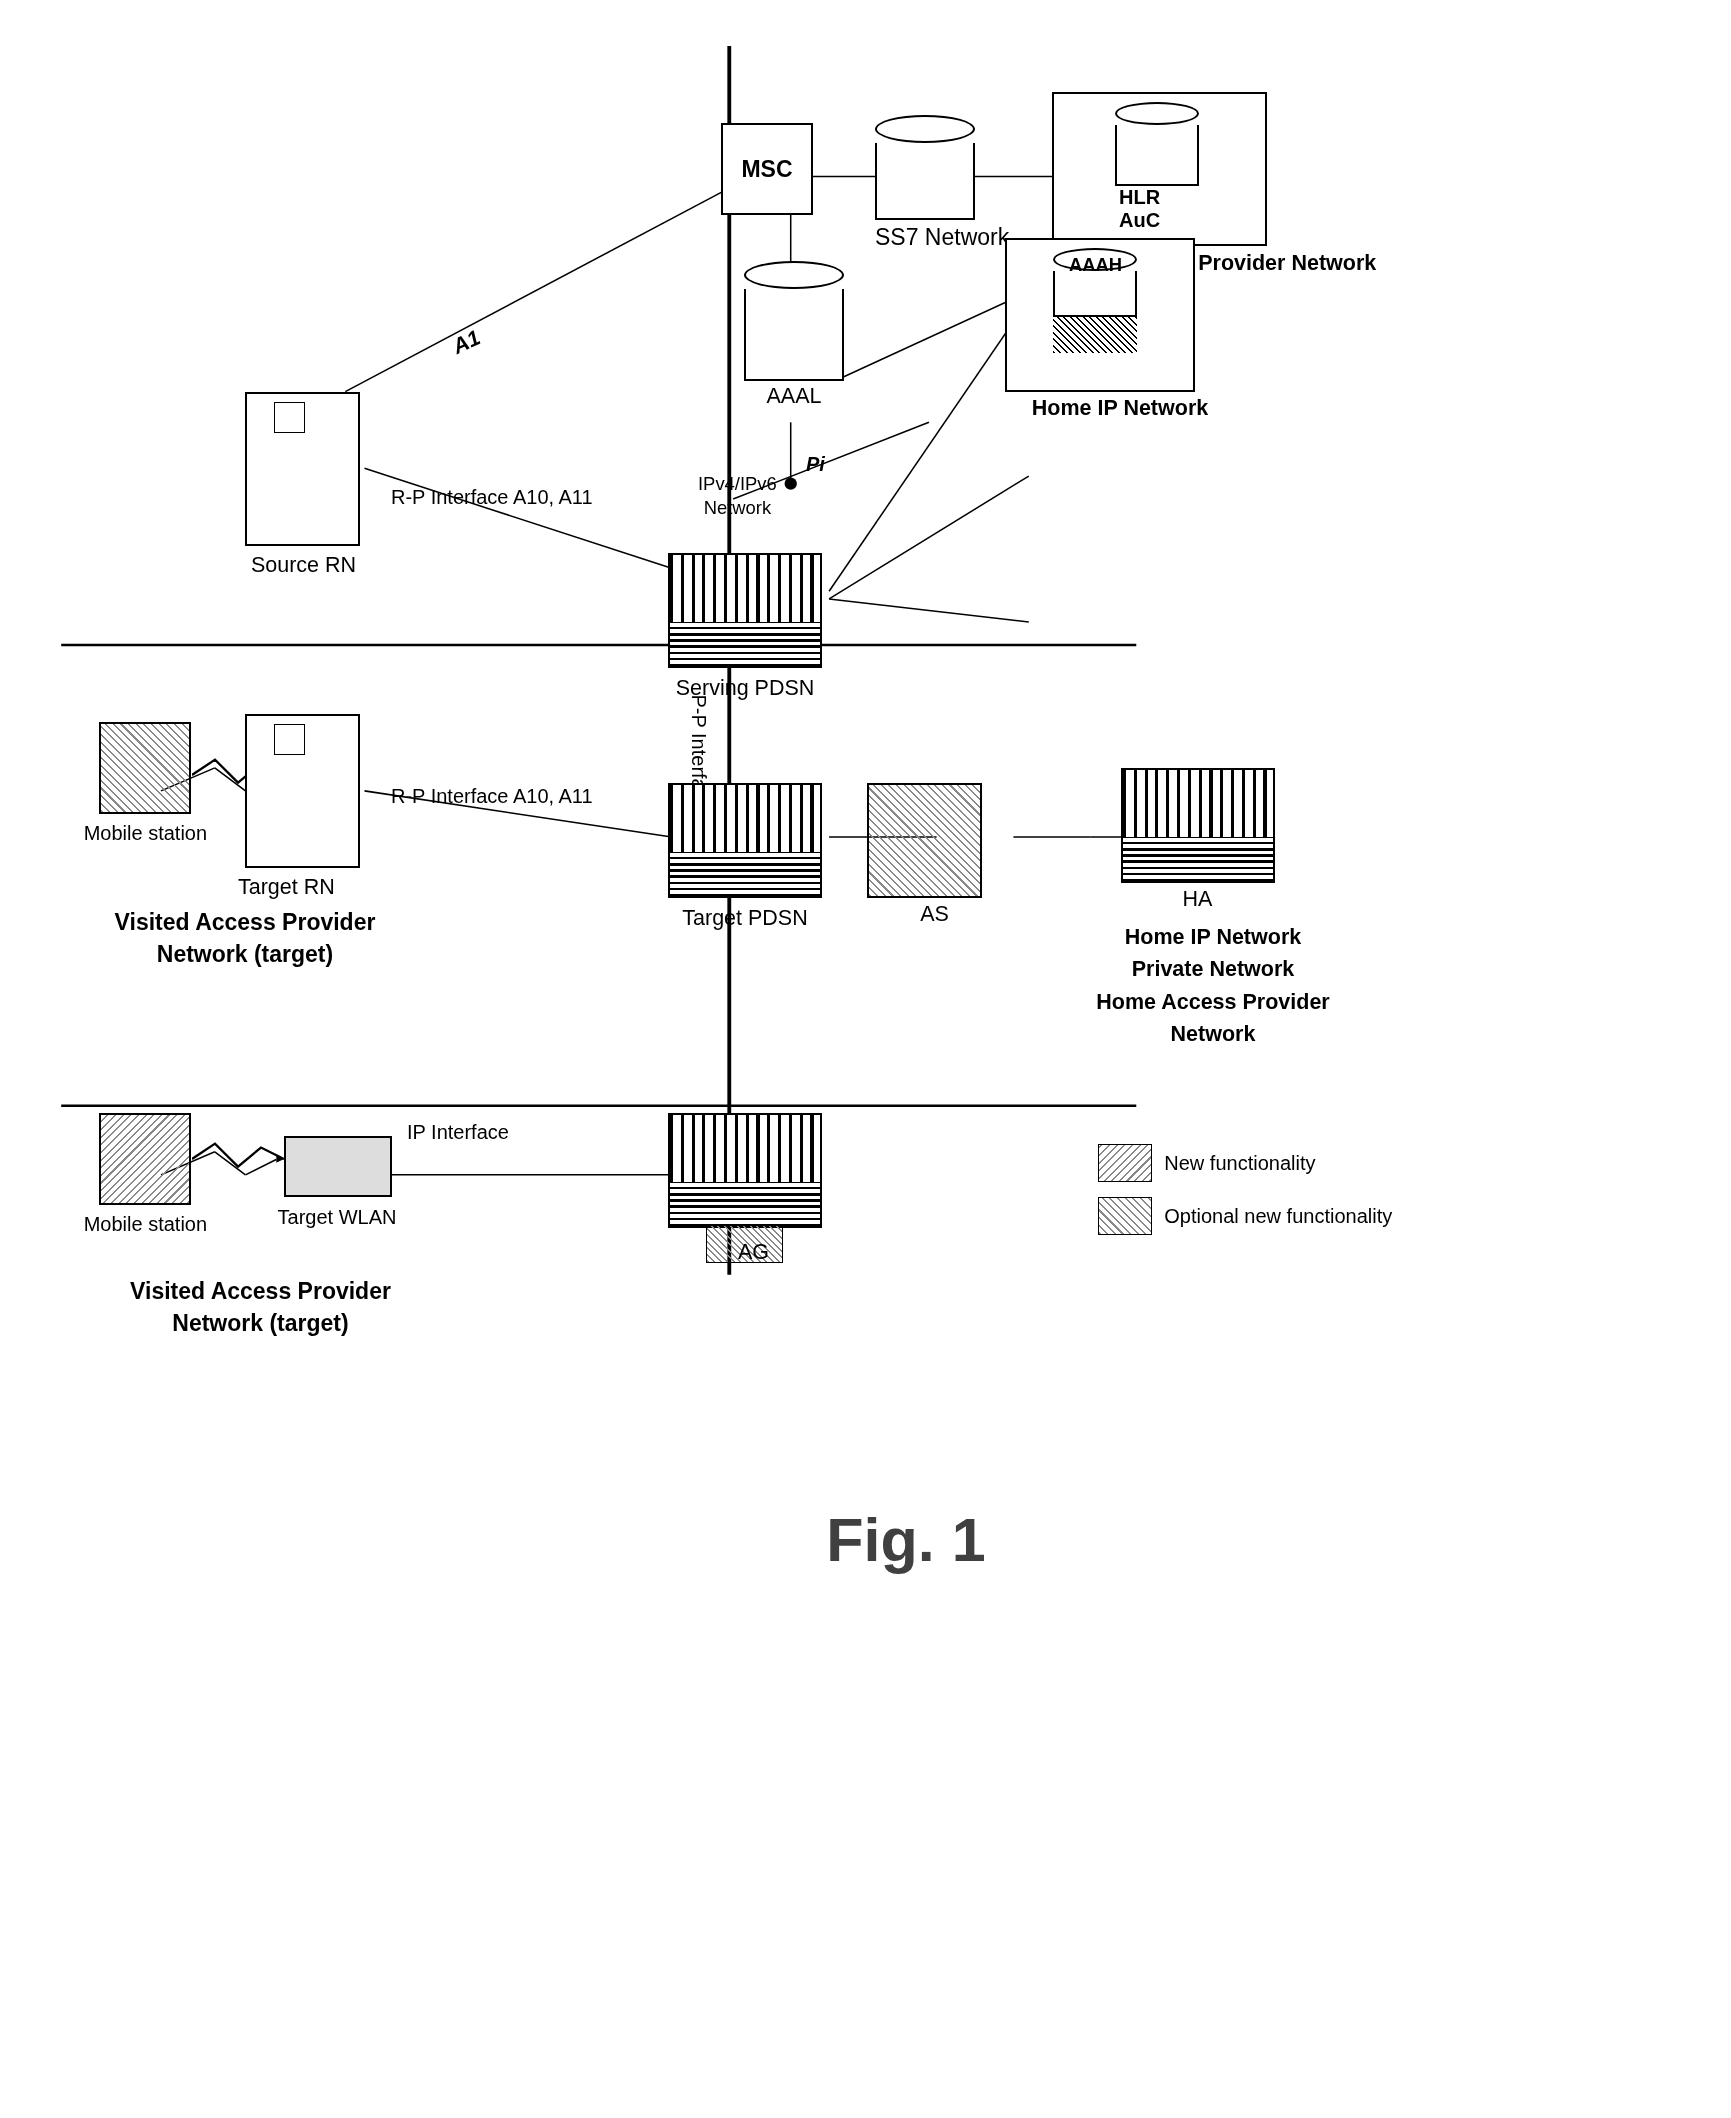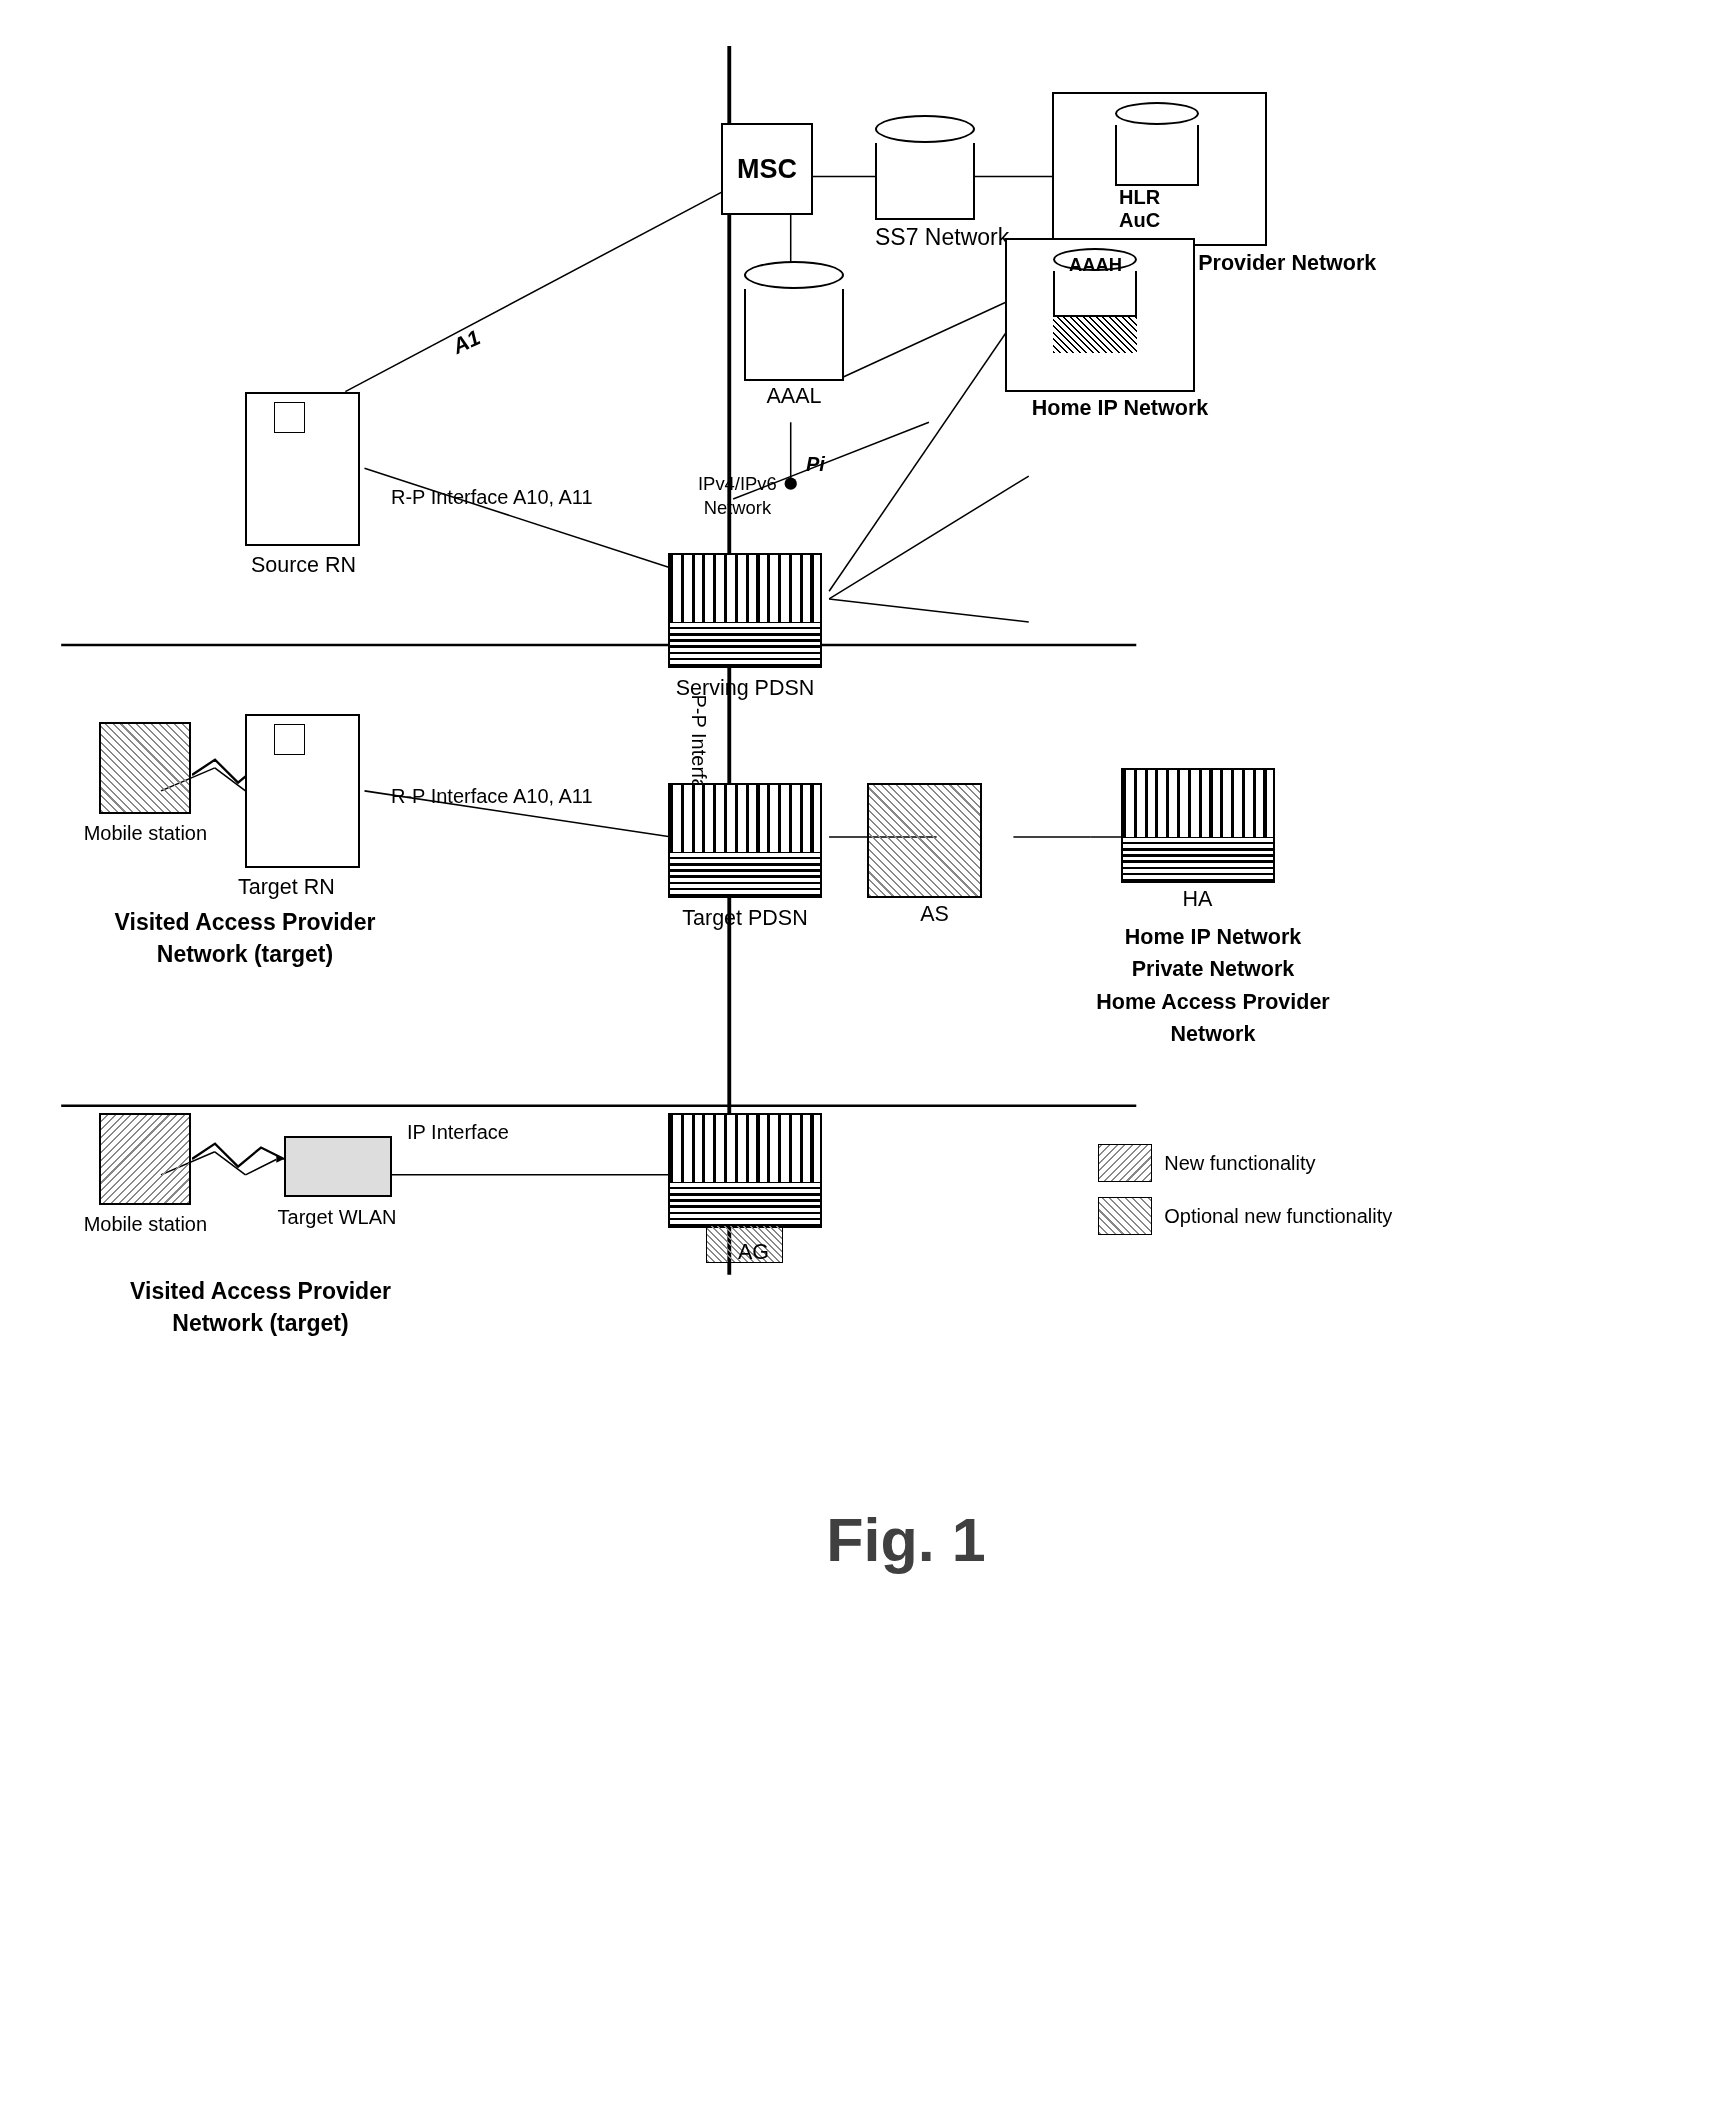--- a/index.html
+++ b/index.html
@@ -168,21 +168,21 @@
         </marker>
       </defs>
 
       <circle cx="950" cy="570" r="8" fill="#000"></circle>
 
     </svg>
 
 
     <div class="node-box" style="left: 660px; top: 77px; width: 92px; height: 92px;">
       <div style="display:flex; align-items:center; justify-content:center; height:100%;">
-        <span class="label" style="position:relative; font-size:27px; font-weight:bold;">MSC</span>
+        <span class="label" style="position:relative; font-size:23px; font-weight:bold;">MSC</span>
       </div>
     </div>
 
     <div class="cylinder" style="left: 814px; top: 69px; width: 100px;">
       <div class="cylinder-top" style="width:100px; height:28px; border-radius:50%; border:2.3px solid #000; background:#fff;"></div>
       <div class="cylinder-body" style="width:100px; height:77px; background:#fff; border-left:2.3px solid #000; border-right:2.3px solid #000; border-bottom:2.3px solid #000;"></div>
       <div class="label" style="position:relative; font-size:23px; text-align:center; top:3.8px;">SS7
 Network</div>
     </div>
 

